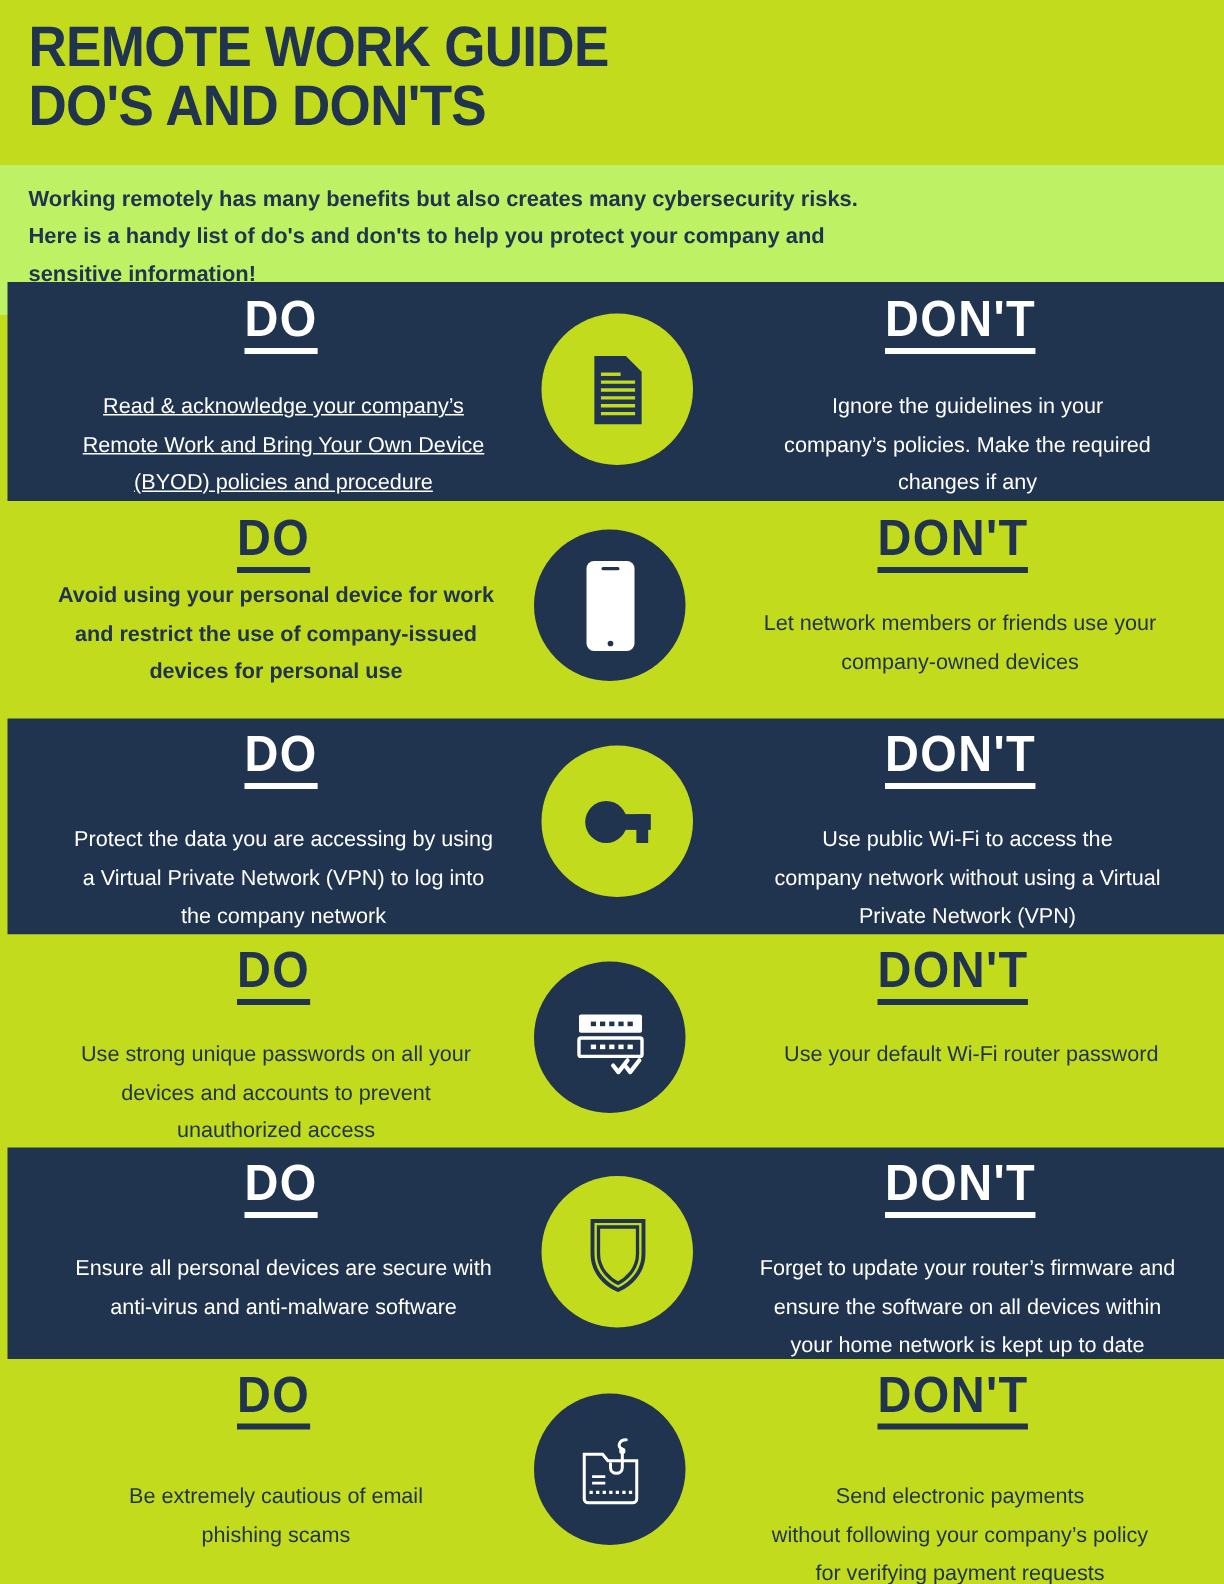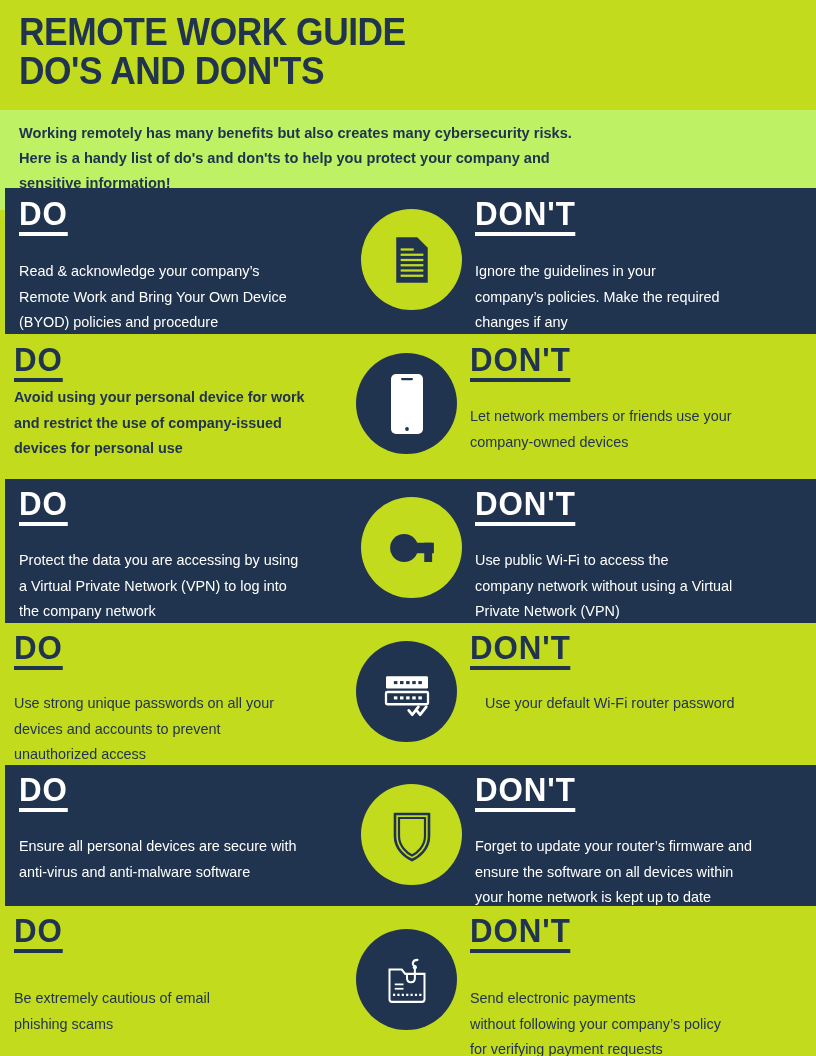--- a/index.html
+++ b/index.html
@@ -35,21 +35,21 @@
   .intro p {
     position:absolute; left:19px; top:11px; width:770px;
     color:#21344f;
     font-size:14.6px;
     font-weight:bold;
     line-height:25px;
     white-space:pre-line;
   }
 
   
-  .row { position:absolute; left:0; width:816px; display:block; }
+  .row { position:absolute; left:0; width:816px; display:block;text-align:center; }
   .row.dark  { background:#21344f; }
   .row.light { background:#c3db1d; }
   .row.dark  { left:5px; width:811px; }
 
   .col-do {
     position:absolute; left:14px; width:340px;
   }
   .col-dont {
     position:absolute; left:470px; width:340px;
   }
@@ -99,21 +99,21 @@
   </div>
 
   <div class="intro">
     <p>Working remotely has many benefits but also creates many cybersecurity risks.
 Here is a handy list of do's and don'ts to help you protect your company and
 sensitive information!</p>
   </div>
 
   <div id="rows-host">
       <div class="row dark" style="top: 188px; height: 146px;">
-        <div class="col-do" style="top: 8px;"><div class="hd"><span class="hd-u">DO</span></div><div class="body-txt" style="margin-top: 20px;">Read &amp; acknowledge your company’s
+        <div class="col-do" style="top: 8px;"><div class="hd"><span class="hd-u">DO</span></div><div class="body-txt" style="margin-top: 20px; text-decoration: underline;">Read &amp; acknowledge your company’s
 Remote Work and Bring Your Own Device
 (BYOD) policies and procedure</div></div>
         <div class="icon-wrap" style="top: 21px;"><div class="circle">
             <svg width="56" height="56" viewBox="0 0 64 64">
               <path d="M14 6 h24 l12 12 v40 H14 Z" fill="#21344f"></path>
               <path d="M38 6 l12 12 h-12 Z" fill="#c3db1d" opacity="0"></path>
               <path d="M38 6 v12 h12" fill="none" stroke="#21344f" stroke-width="0"></path>
               <g stroke="#c3db1d" stroke-width="2.6">
                 <line x1="19" y1="26" x2="45" y2="26"></line>
                 <line x1="19" y1="32" x2="45" y2="32"></line>

